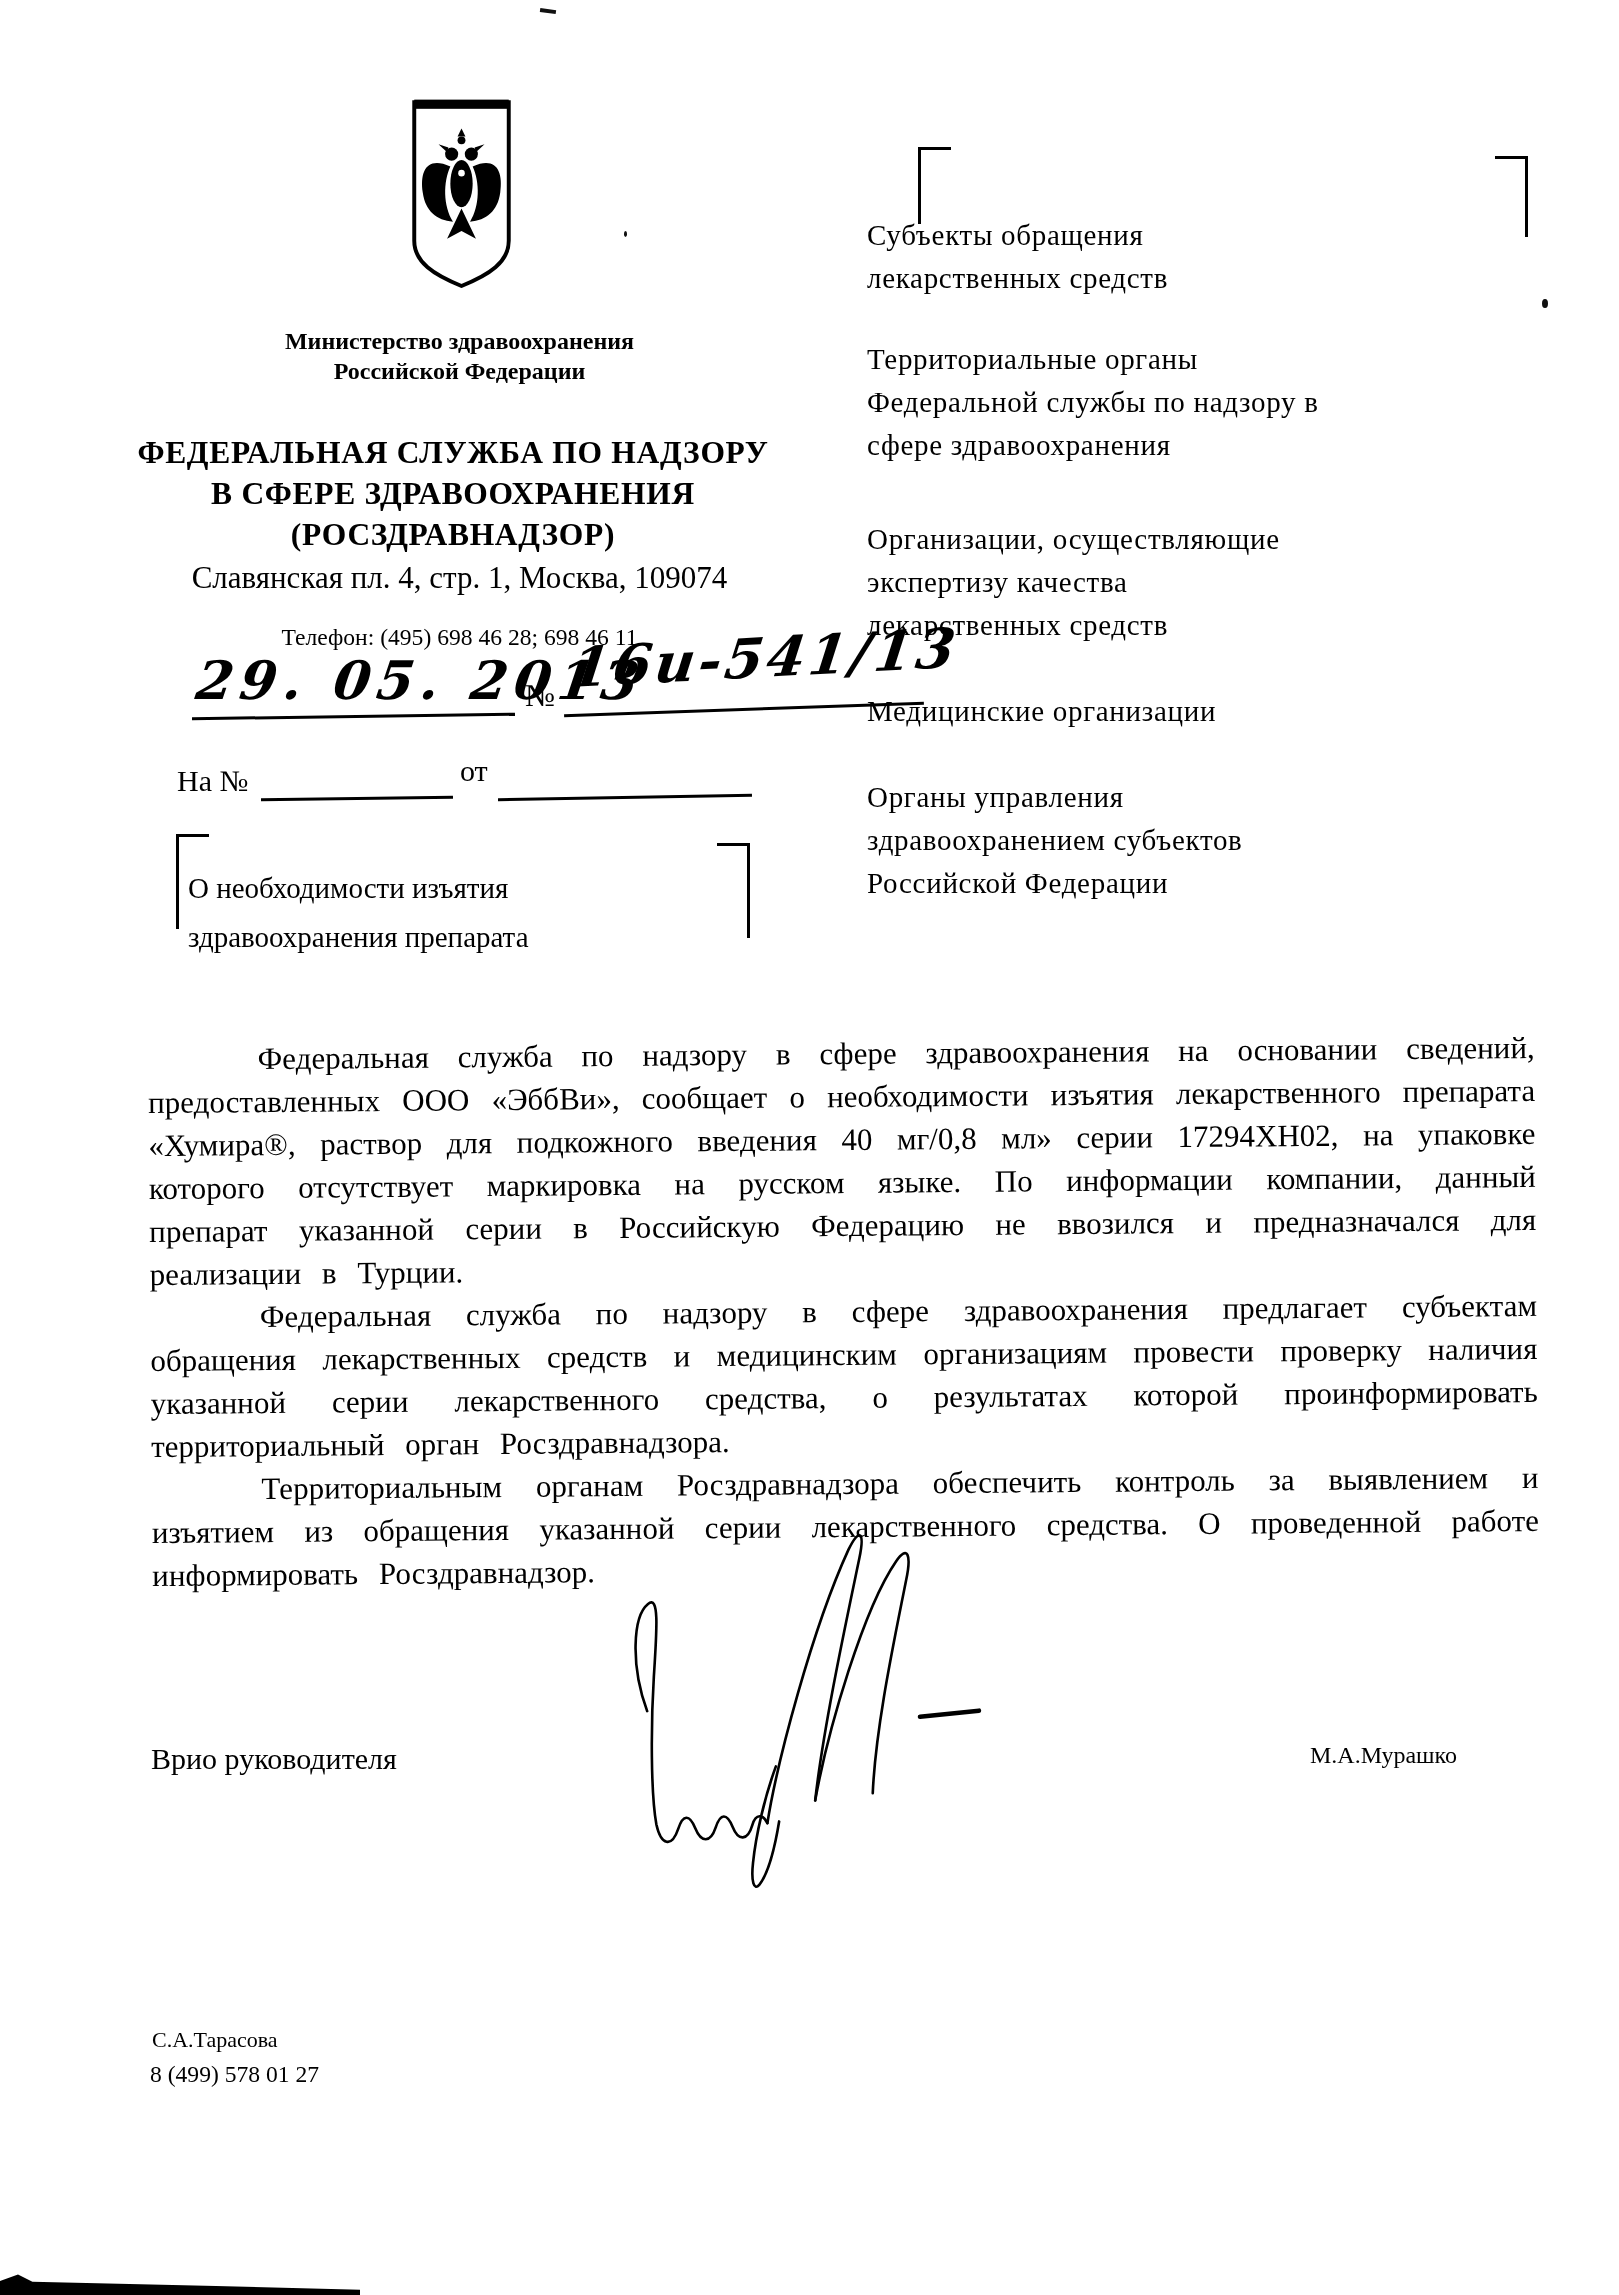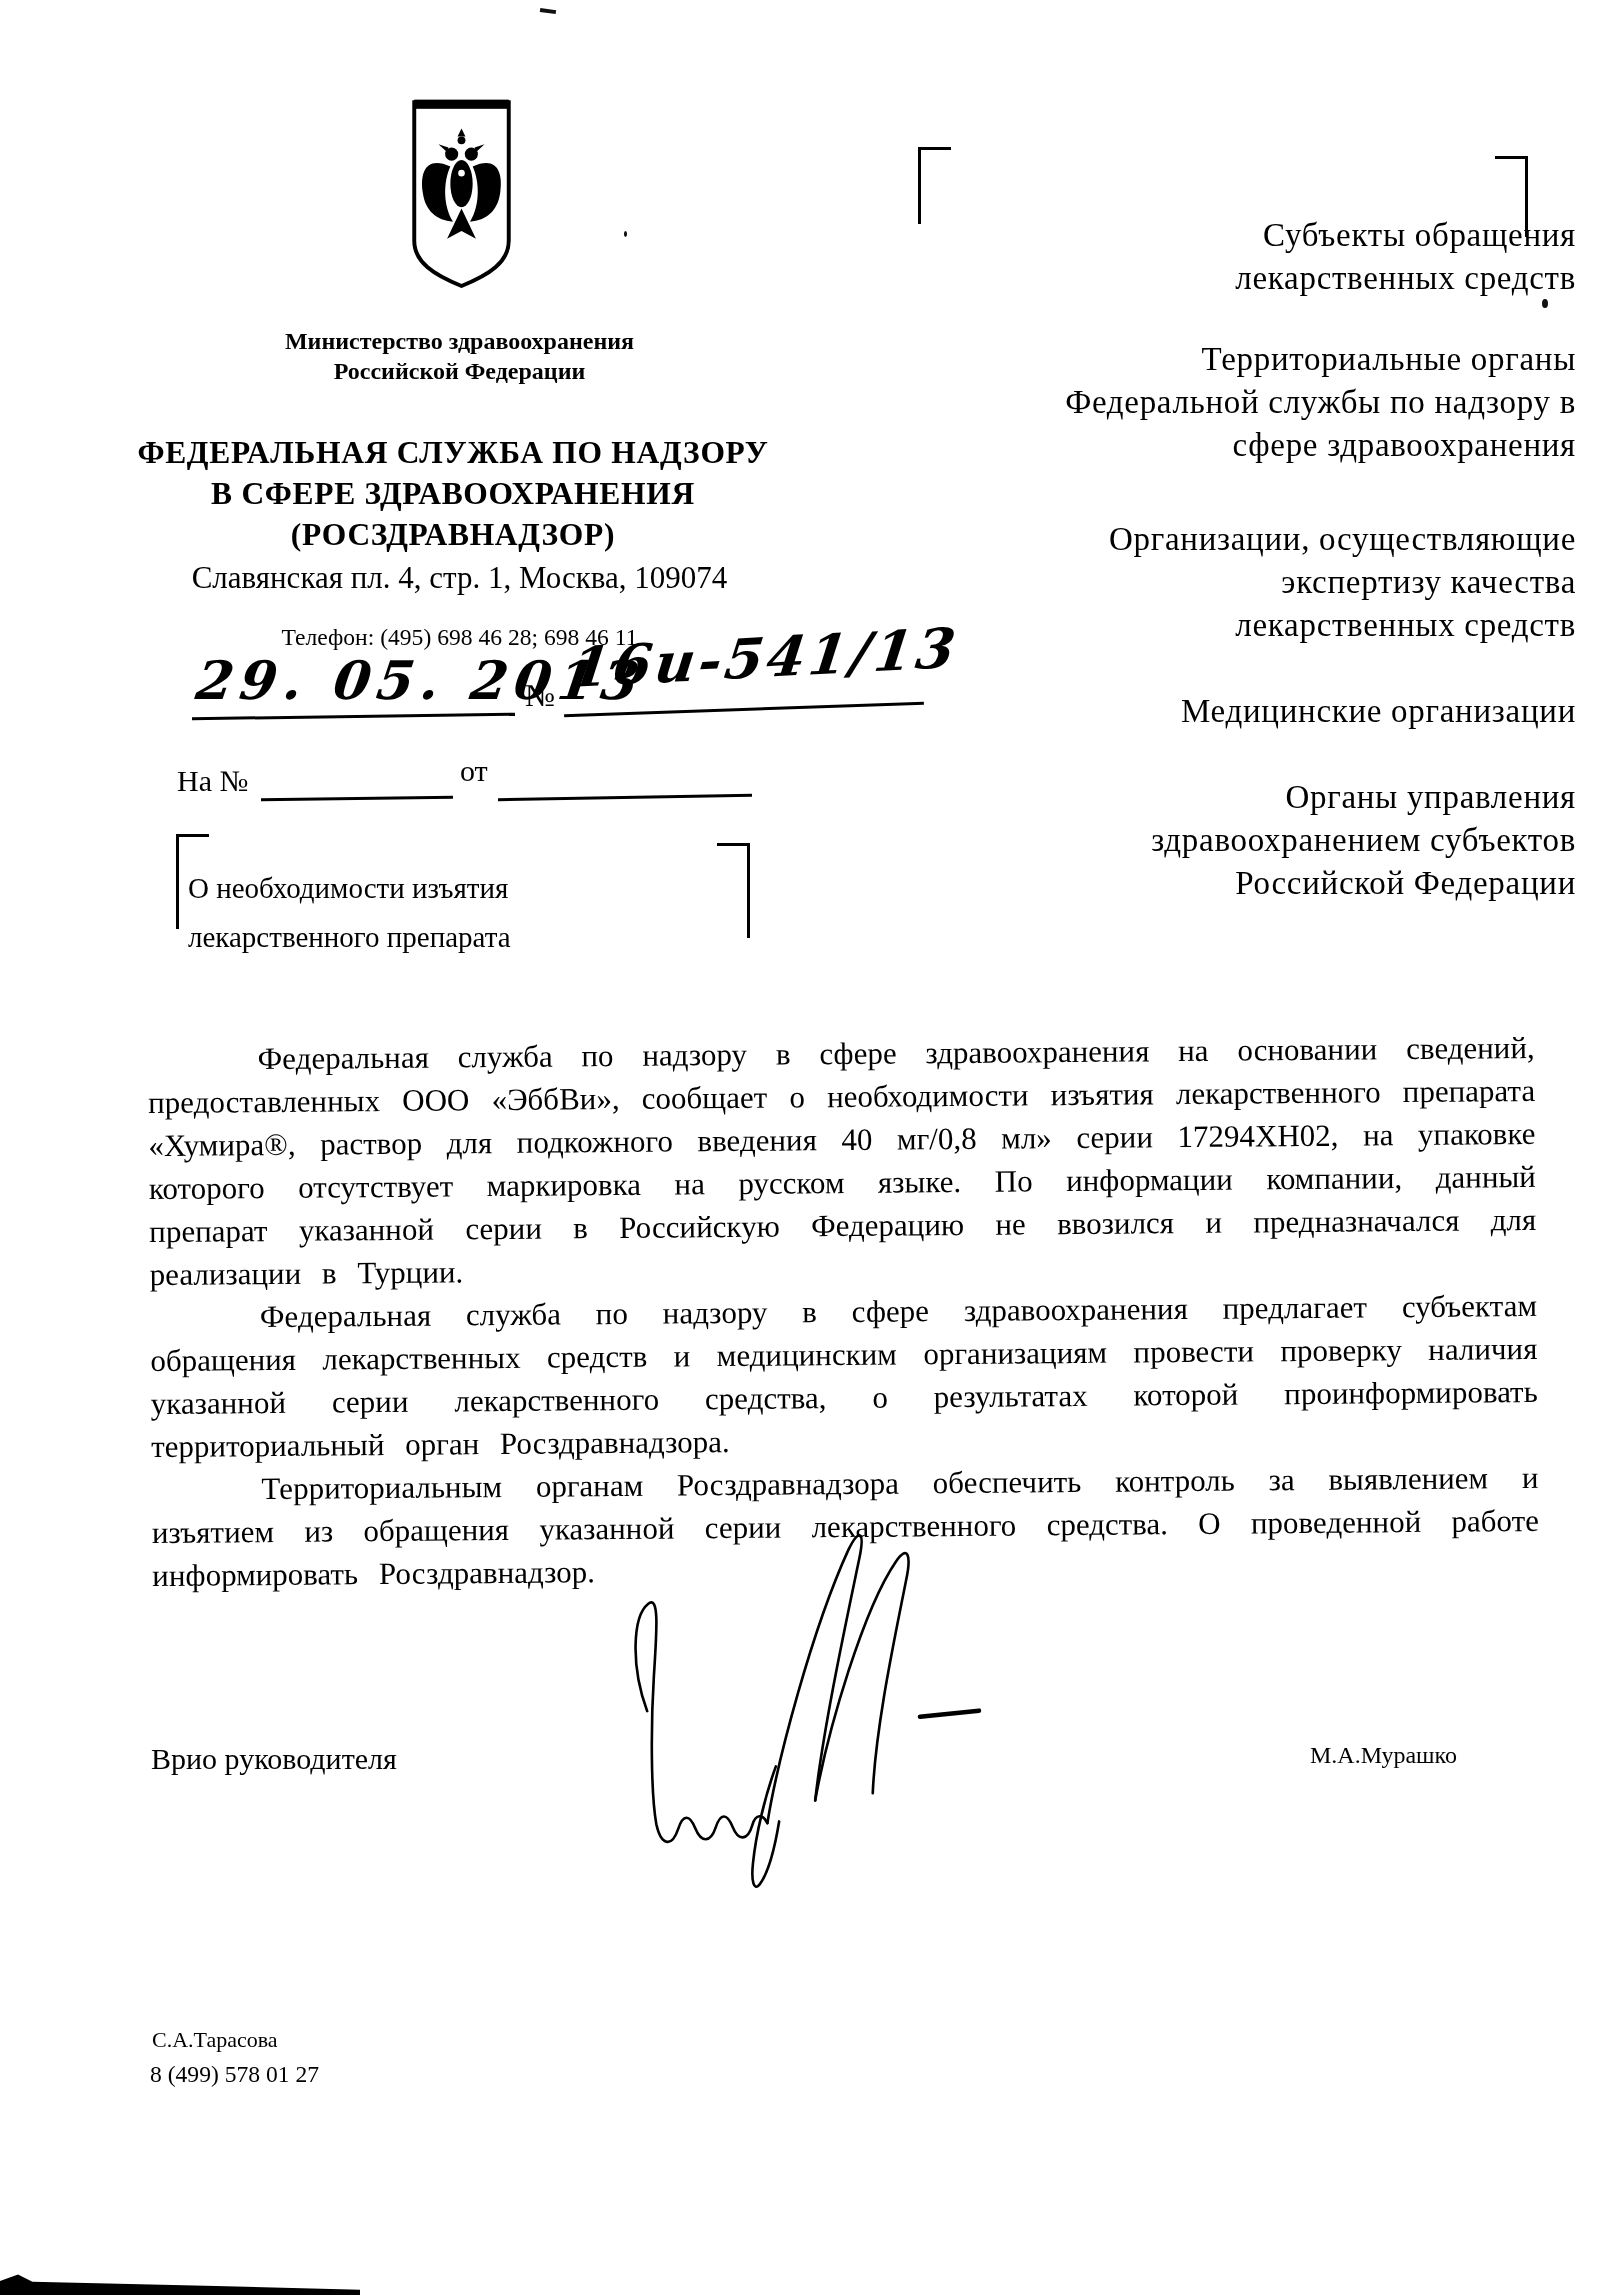--- a/index.html
+++ b/index.html
@@ -56,22 +56,22 @@
   .addr-corner-r { left: 1495px; top: 156px; height: 78px; }
 
   .subject {
     left: 188px; top: 864px; width: 591px;
     font-size: 29px; line-height: 49px;
   }
 
   
   .recipient {
     left: 867px; width: 709px;
-    font-size: 33px; line-height: 43px; letter-spacing: 0.7px;
-    text-align: right;
+    font-size: 29px; line-height: 43px; letter-spacing: 0.7px;
+    text-align: left;
   }
   .r1 { top: 214px; }
   .r2 { top: 338px; }
   .r3 { top: 518px; }
   .r4 { top: 690px; }
   .r5 { top: 776px; }
 
   
   .body-text {
     left: 150px; top: 1032px; width: 1387px;
@@ -142,21 +142,21 @@
   <div class="abs rule u-number"></div>
 
   <div class="abs reply-label">На №</div>
   <div class="abs rule u-reply1"></div>
   <div class="abs reply-from">от</div>
   <div class="abs rule u-reply2"></div>
 
   <div class="abs corner tl subj-corner-l"></div>
   <div class="abs corner tr subj-corner-r"></div>
   <div class="abs subject preline">О необходимости изъятия
-лекарственного препарата</div>
+здравоохранения препарата</div>
 
   <div class="abs corner tl addr-corner-l"></div>
   <div class="abs corner tr addr-corner-r"></div>
 
   <div class="abs recipient r1 preline">Субъекты обращения
 лекарственных средств</div>
   <div class="abs recipient r2 preline">Территориальные органы
 Федеральной службы по надзору в
 сфере здравоохранения</div>
   <div class="abs recipient r3 preline">Организации, осуществляющие

